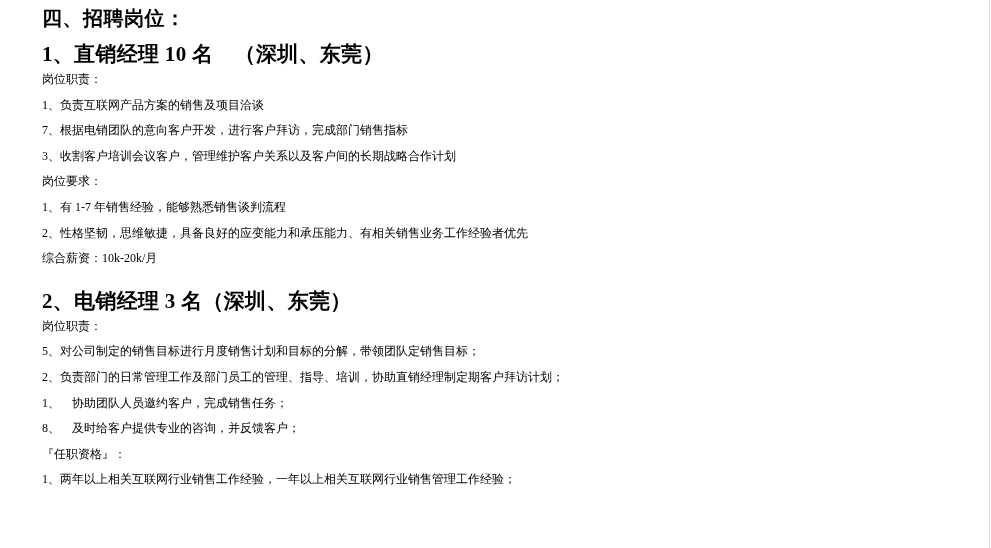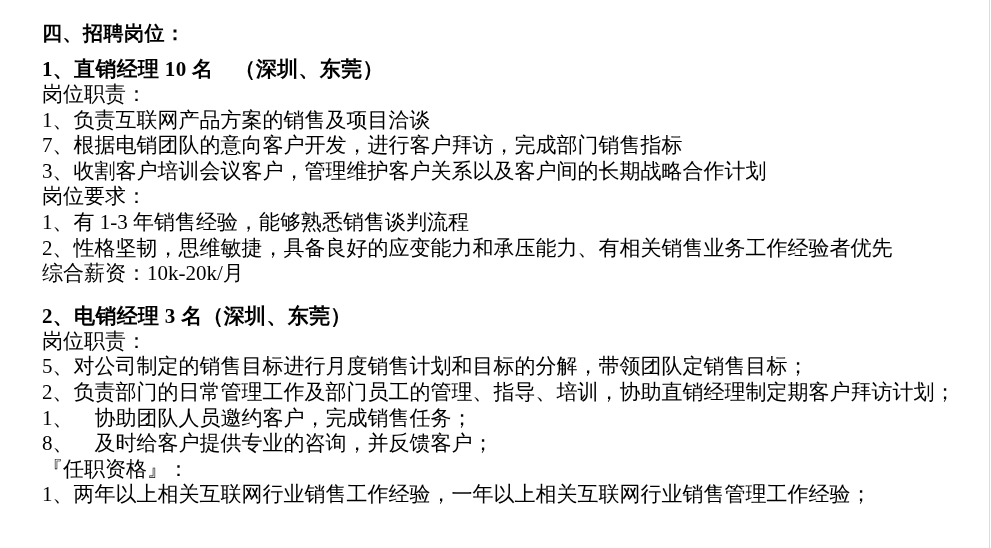--- a/index.html
+++ b/index.html
@@ -9,21 +9,21 @@
     background: #ffffff;
     overflow: hidden;
     font-family: "Liberation Serif", "DejaVu Serif", serif;
     color: #000000;
   }
   .page {
     position: relative;
     width: 991px;
     height: 548px;
     background: #ffffff;
-    padding: 18px 20px 0 42px;
+    padding: 3px 20px 0 42px;
   }
   .page-edge {
     position: absolute;
     top: 0;
     right: 1px;
     width: 1px;
     height: 548px;
     background: #dcdcdc;
   }
   h1.doc-title {
@@ -33,21 +33,21 @@
     margin-bottom: 8px;
     letter-spacing: 0.5px;
   }
   h2.position-heading {
     font-size: 21px;
     font-weight: bold;
     line-height: 26px;
     letter-spacing: 0.3px;
   }
   p.doc-line {
-    font-size: 21px;
+    font-size: 12px;
     font-weight: normal;
     line-height: 25.6px;
     white-space: pre;
   }
   .section-spacer {
     height: 16px;
   }
 </style>
 </head>
 <body>
@@ -58,21 +58,21 @@
 
   <section>
     <h2 class="position-heading">1、直销经理 10 名　（深圳、东莞）</h2>
 
     <p class="doc-line">岗位职责：</p>
     <p class="doc-line">1、负责互联网产品方案的销售及项目洽谈</p>
     <p class="doc-line">7、根据电销团队的意向客户开发，进行客户拜访，完成部门销售指标</p>
     <p class="doc-line">3、收割客户培训会议客户，管理维护客户关系以及客户间的长期战略合作计划</p>
 
     <p class="doc-line">岗位要求：</p>
-    <p class="doc-line">1、有 1-3 年销售经验，能够熟悉销售谈判流程</p>
+    <p class="doc-line">1、有 1-7 年销售经验，能够熟悉销售谈判流程</p>
     <p class="doc-line">2、性格坚韧，思维敏捷，具备良好的应变能力和承压能力、有相关销售业务工作经验者优先</p>
 
     <p class="doc-line">综合薪资：10k-20k/月</p>
   </section>
 
   <div class="section-spacer"></div>
 
   <section>
     <h2 class="position-heading">2、电销经理 3 名（深圳、东莞）</h2>
 

